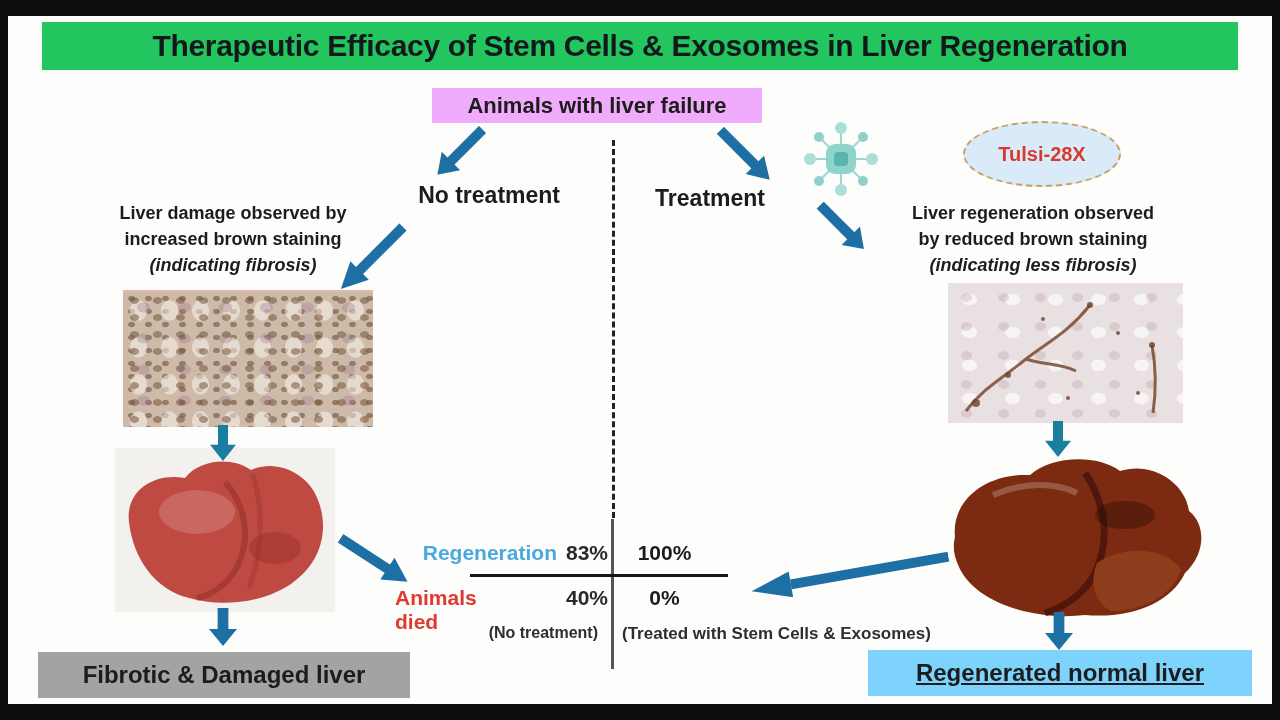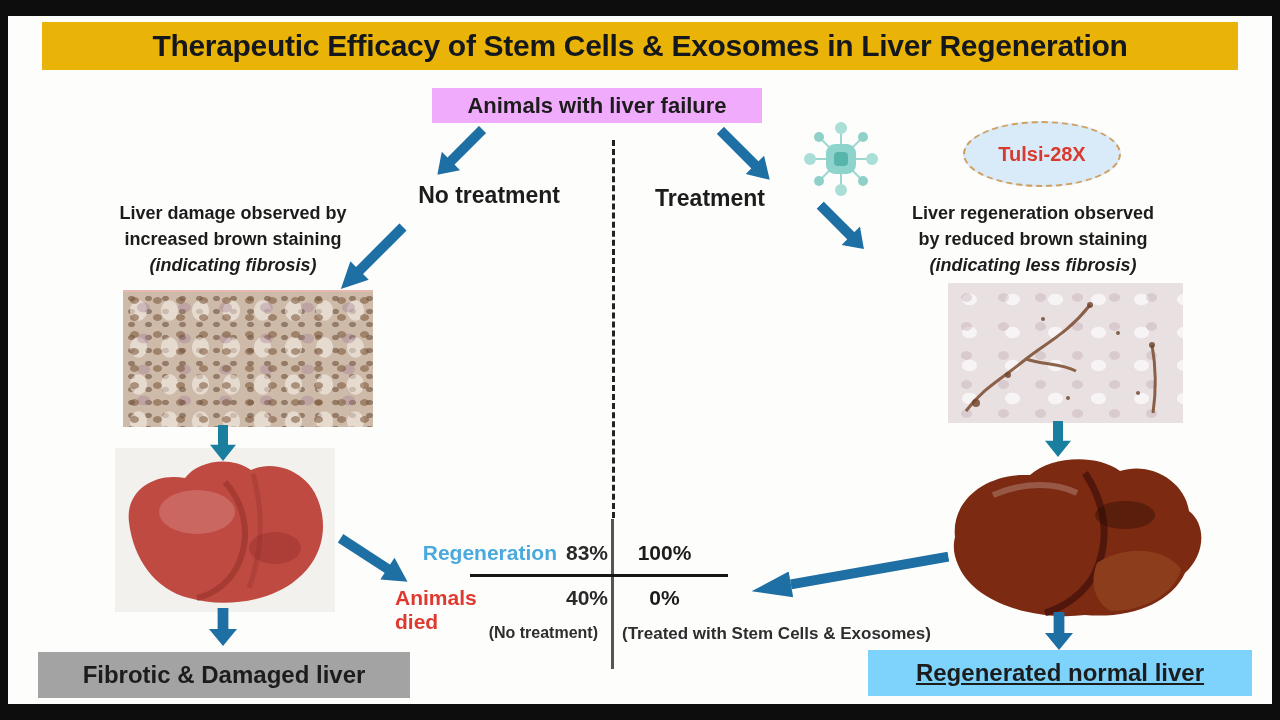--- a/index.html
+++ b/index.html
@@ -3,21 +3,21 @@
 <meta charset="utf-8">
 <style>
   html,body{margin:0;padding:0;background:#e8e8e8;}
   .canvas{
     position:relative;width:1280px;height:720px;background:#fdfdfc;
     font-family:"Liberation Sans",sans-serif;overflow:hidden;color:#1c1c1c;
   }
   .abs{position:absolute;}
   .frame{position:absolute;background:#0d0d0d;}
   .title-bar{
-    left:42px;top:22px;width:1196px;height:48px;background:#eab308;
+    left:42px;top:22px;width:1196px;height:48px;background:#22c55e;
     text-align:center;line-height:48px;font-size:30px;font-weight:bold;
     color:#14181d;letter-spacing:-0.3px;
   }
   .source-box{
     left:432px;top:88px;width:330px;height:35px;background:#f0abfc;
     text-align:center;line-height:35px;font-size:22px;font-weight:bold;
   }
   .branch-label{font-size:23px;font-weight:bold;text-align:right;}
   .finding{font-size:18px;font-weight:bold;text-align:center;line-height:26px;}
   .finding .it{font-style:italic;}

